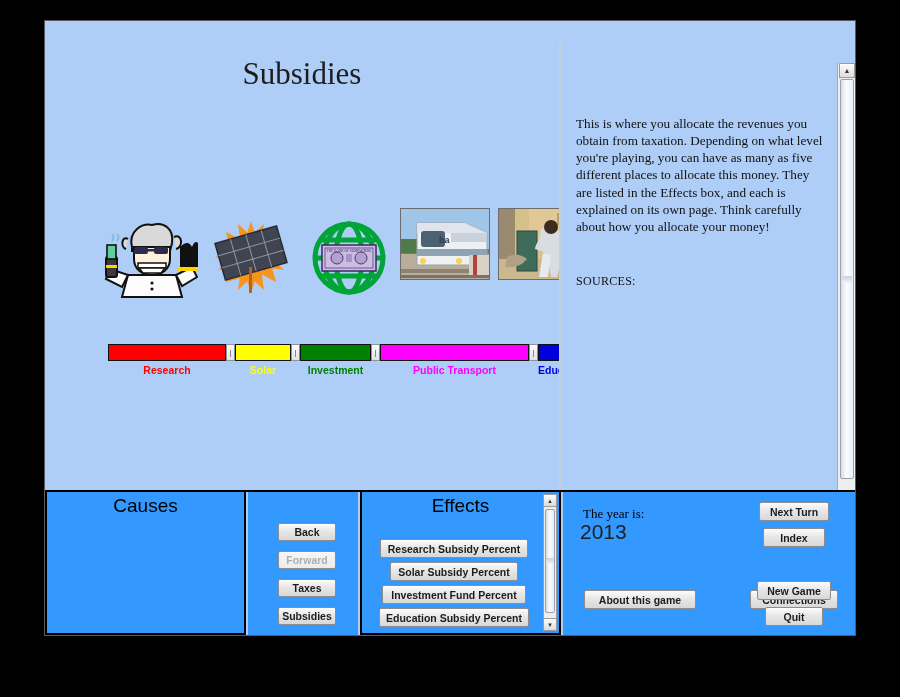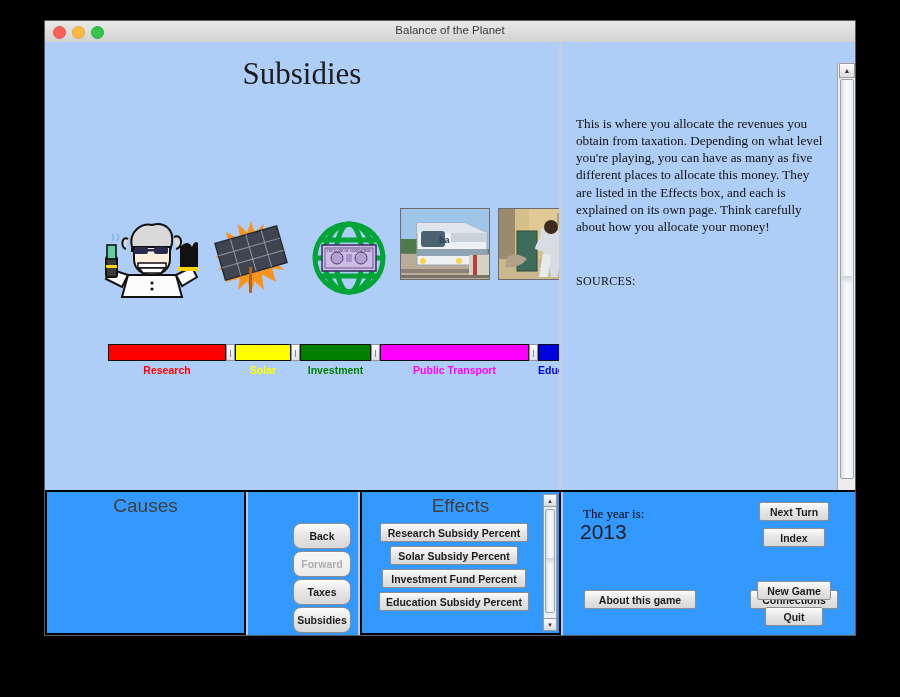--- a/index.html
+++ b/index.html
@@ -87,41 +87,41 @@
   }
 
   
   .hdiv{position:absolute;left:0;top:469px;width:810px;height:2px;background:#000;}
 
   
   .bottom{position:absolute;left:0;top:471px;width:810px;height:143px;background:#aecdf7;}
   .panel{position:absolute;top:0;height:143px;background:#39f;box-sizing:border-box;}
   .panel-title{
     text-align:center;font-family:"Liberation Sans",sans-serif;font-size:19px;
-    color:#404040;padding-top:3px;
+    color:#000000;padding-top:3px;
   }
 
   #causes{left:0;width:201px;border:2px solid #000;border-top:none;}
   #nav{left:203px;width:110px;}
   #effects{left:315px;width:201px;border:2px solid #000;border-top:none;}
   #right{left:518px;width:292px;}
 
   .gbtn{
     background:linear-gradient(to bottom,#fcfcfc,#e6e6e6 48%,#d8d8d8);
     border:1px solid #8d8d8d;border-radius:2px;box-sizing:border-box;
     font-family:"Liberation Sans",sans-serif;font-weight:bold;font-size:10.5px;
     color:#1c1c1c;text-align:center;cursor:default;padding:8px;
     box-shadow:0 1px 0 rgba(255,255,255,.6) inset;
     display:flex;align-items:center;justify-content:center;
   }
   .gbtn.disabled{color:#aeaeae;background:linear-gradient(to bottom,#f6f6f6,#ececec);}
 
-  .navbtn{position:absolute;left:45px;width:58px;height:26px;border-radius:8px;}
-
-  .effbtn{position:absolute;height:19px;white-space:nowrap;}
+  .navbtn{position:absolute;left:30px;width:58px;height:18px;}
+
+  .effbtn{position:absolute;height:19px;white-space:nowrap;margin-top:16px;}
 
   .escroll{
     position:absolute;right:2px;top:2px;width:14px;height:137px;
     background:#eee;border:1px solid #9c9c9c;box-sizing:border-box;
   }
   .e-arrow{
     position:absolute;left:0;width:12px;height:12px;
     background:linear-gradient(to bottom,#fdfdfd,#dcdcdc);
     border-bottom:1px solid #9c9c9c;box-sizing:border-box;
     display:flex;align-items:center;justify-content:center;font-size:6px;color:#333;
@@ -149,28 +149,20 @@
   .rbtn{position:absolute;height:19px;}
 
   
   .frame{box-sizing:border-box;}
 </style>
 </head>
 <body>
 
 <div class="window">
 
-  <div class="titlebar">
-    <div class="lights">
-      <div class="light l-red"></div>
-      <div class="light l-yel"></div>
-      <div class="light l-grn"></div>
-    </div>
-    <div class="wtitle">Balance of the Planet</div>
-  </div>
 
   <div class="upper">
 
     <div class="page-title">Subsidies</div>
 
     <div class="pics">
 
       <div class="pic" style="left:53px;top:10px;">
         <svg width="100" height="82" viewBox="0 0 100 82">
           <g>

